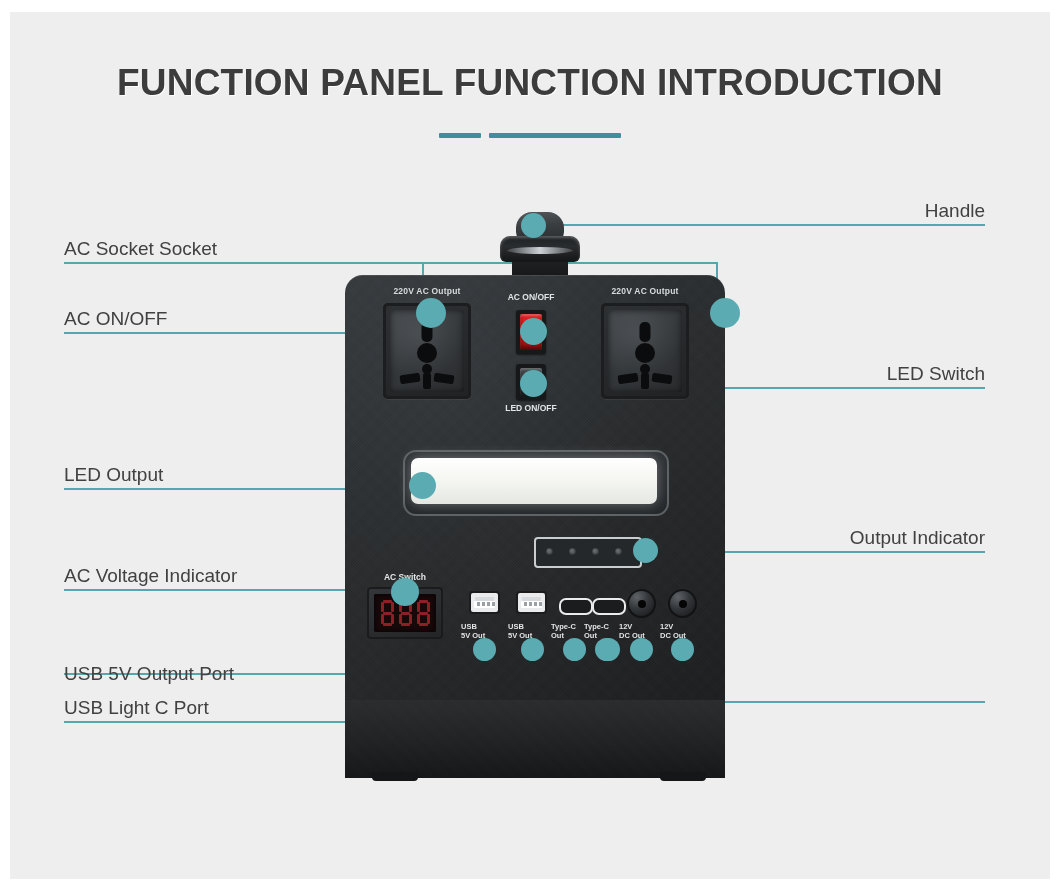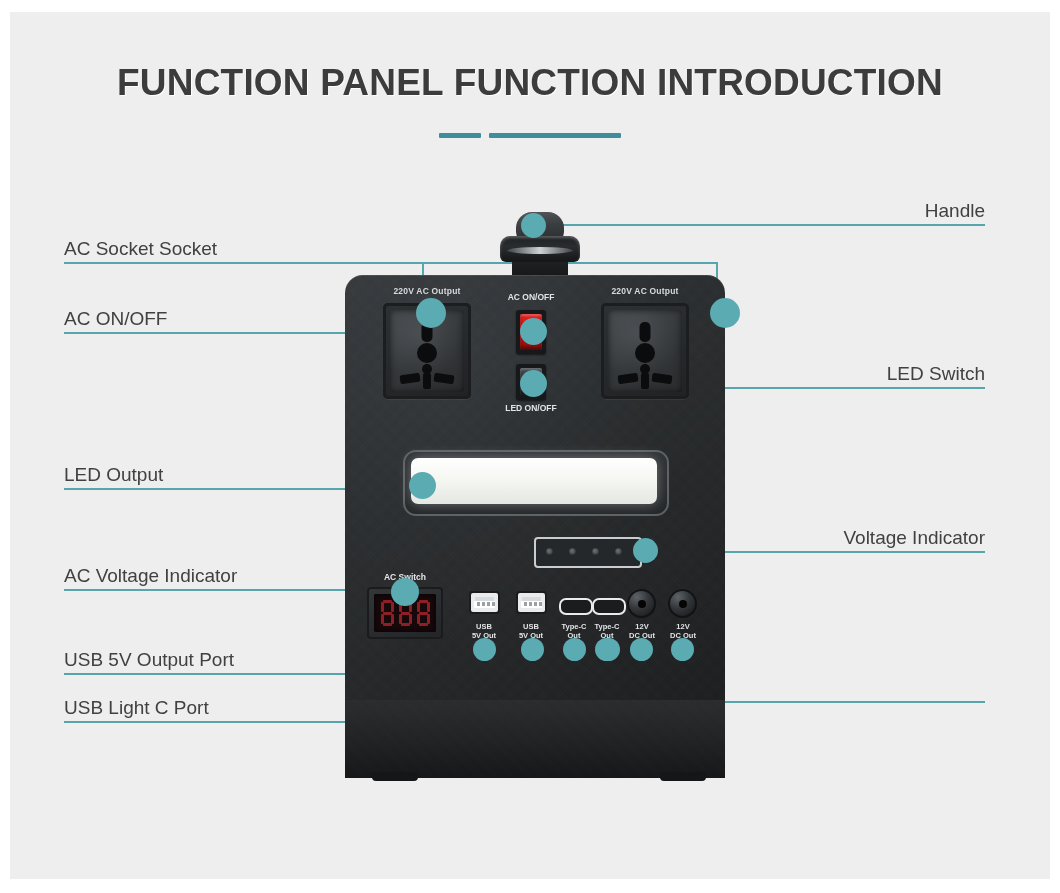--- a/index.html
+++ b/index.html
@@ -284,21 +284,21 @@
     z-index:25;
     box-shadow:inset 0 0 0 2px #111314;
   }
   .dcjack:after{
     content:"";position:absolute;left:50%;top:50%;transform:translate(-50%,-50%);
     width:8px;height:8px;border-radius:50%;background:#050506;
   }
 
   
   .plabel{
-    position:absolute;width:46px;text-align:center;
+    position:absolute;width:46px;text-align:left;
     font-size:7.5px;font-weight:bold;color:#e2e4e6;line-height:1.25;
     z-index:26;white-space:nowrap;
   }
 </style>
 </head>
 <body>
 
 <div id="stage">
 
   <div id="title">FUNCTION PANEL FUNCTION INTRODUCTION</div>
@@ -497,24 +497,24 @@
   <div class="dot" style="left:563px;top:638px;width:23px;height:23px;"></div>
   <div class="dot" style="left:595px;top:638px;width:23px;height:23px;"></div>
   <div class="dot" style="left:597px;top:638px;width:23px;height:23px;"></div>
   <div class="dot" style="left:630px;top:638px;width:23px;height:23px;"></div>
   <div class="dot" style="left:671px;top:638px;width:23px;height:23px;"></div>
 
   <div class="lbl" style="left:64px;top:239px;">AC Socket Socket</div>
   <div class="lbl" style="left:64px;top:309px;">AC ON/OFF</div>
   <div class="lbl" style="left:64px;top:465px;">LED Output</div>
   <div class="lbl" style="left:64px;top:566px;">AC Voltage Indicator</div>
-  <div class="lbl" style="left:64px;top:650px;text-align:right;">USB 5V Output Port</div>
+  <div class="lbl" style="left:64px;top:664px;text-align:right;">USB 5V Output Port</div>
   <div class="lbl" style="left:64px;top:698px;">USB Light C Port</div>
 
   <div class="lbl r" style="left:642px;top:364px;width:343px;">LED Switch</div>
   <div class="lbl r" style="left:642px;top:201px;width:343px;">Handle</div>
-  <div class="lbl r" style="left:642px;top:528px;width:343px;">Voltage Indicator</div>
+  <div class="lbl r" style="left:642px;top:528px;width:343px;">Output Indicator</div>
 
   <div class="gutter l"></div>
   <div class="gutter r"></div>
   <div class="gutter-t"></div>
   <div class="gutter-b"></div>
 </div>
 
 </body></html>

